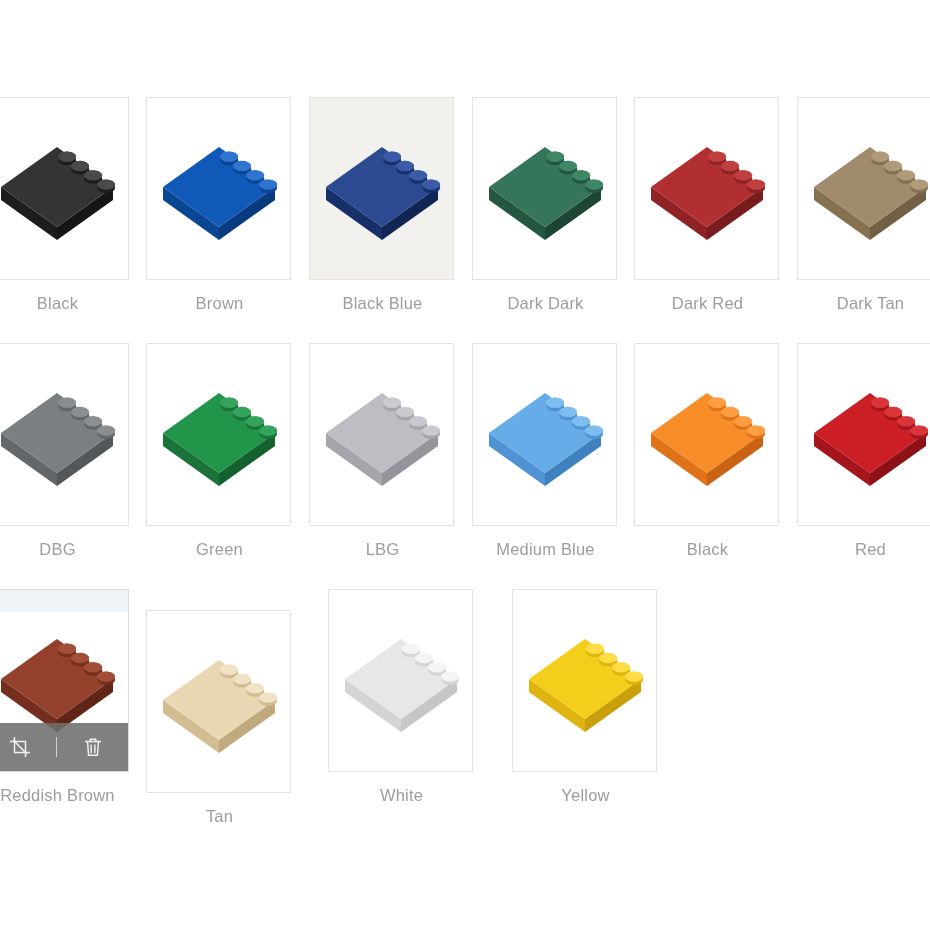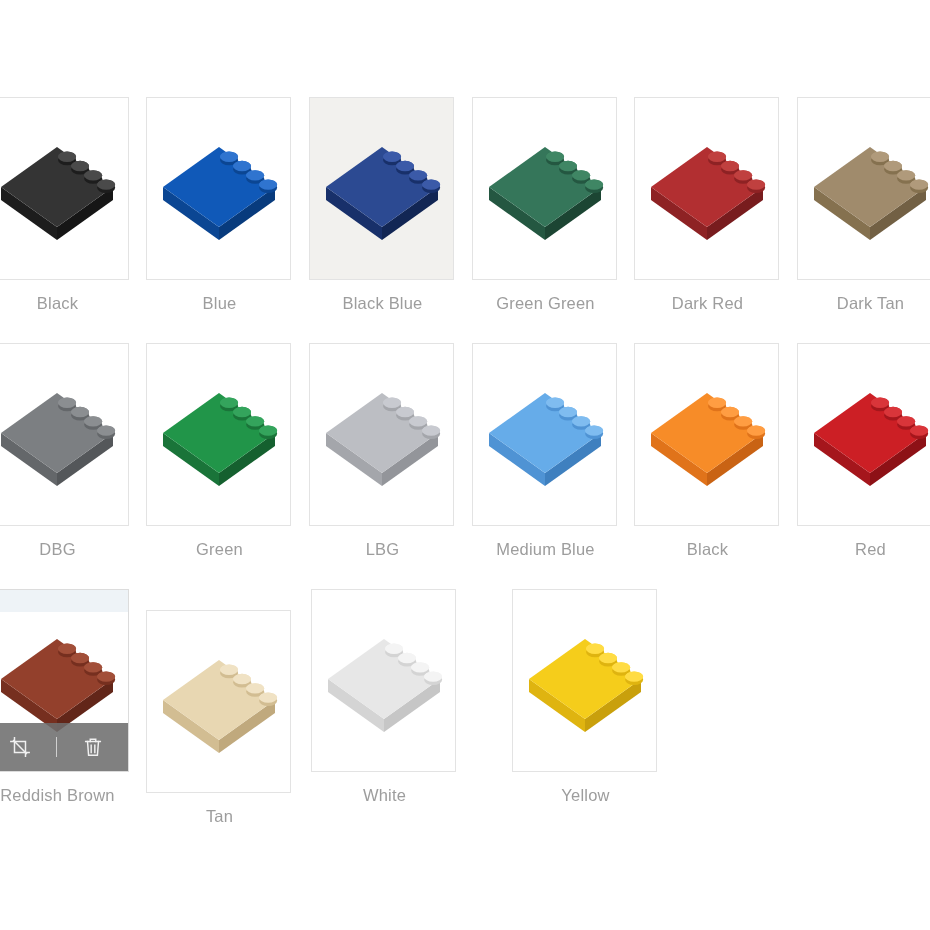--- a/index.html
+++ b/index.html
@@ -149,21 +149,21 @@
               <ellipse cx="100.11240000000001" cy="50.366" rx="9" ry="5.2" fill="#2f74cf"></ellipse>
               <ellipse cx="100.11240000000001" cy="53.566" rx="9" ry="5.2" fill="#0b4693"></ellipse>
               <ellipse cx="100.11240000000001" cy="50.366" rx="9" ry="5.2" fill="#2f74cf"></ellipse>
               <ellipse cx="113.1324" cy="59.666000000000004" rx="9" ry="5.2" fill="#2f74cf"></ellipse>
               <ellipse cx="113.1324" cy="62.86600000000001" rx="9" ry="5.2" fill="#0b4693"></ellipse>
               <ellipse cx="113.1324" cy="59.666000000000004" rx="9" ry="5.2" fill="#2f74cf"></ellipse>
   </svg>
           </div>
             </div>
       </div>
-      <div class="label">Blue</div>
+      <div class="label">Brown</div>
     </div>
     <div class="card-wrap" style="left: 309px; top: 97px;">
       <div class="card">
         <div class="brick-holder photo">
               <div class="brick">
             <svg viewBox="0 0 128 128" xmlns="http://www.w3.org/2000/svg">
     <polygon points="8,62 64,102 64,115 8,75" fill="#18306a"></polygon>
     <polygon points="120,62 64,102 64,115 120,75" fill="#122654"></polygon>
     <polygon points="64,22 120,62 64,102 8,62" fill="#2c4a92"></polygon>
     <ellipse cx="74.0724" cy="31.766000000000002" rx="9" ry="5.2" fill="#3b5aa8"></ellipse>
@@ -201,21 +201,21 @@
               <ellipse cx="100.11240000000001" cy="50.366" rx="9" ry="5.2" fill="#3f8664"></ellipse>
               <ellipse cx="100.11240000000001" cy="53.566" rx="9" ry="5.2" fill="#245741"></ellipse>
               <ellipse cx="100.11240000000001" cy="50.366" rx="9" ry="5.2" fill="#3f8664"></ellipse>
               <ellipse cx="113.1324" cy="59.666000000000004" rx="9" ry="5.2" fill="#3f8664"></ellipse>
               <ellipse cx="113.1324" cy="62.86600000000001" rx="9" ry="5.2" fill="#245741"></ellipse>
               <ellipse cx="113.1324" cy="59.666000000000004" rx="9" ry="5.2" fill="#3f8664"></ellipse>
   </svg>
           </div>
             </div>
       </div>
-      <div class="label">Green Green</div>
+      <div class="label">Dark Dark</div>
     </div>
     <div class="card-wrap" style="left: 634px; top: 97px;">
       <div class="card">
         <div class="brick-holder">
               <div class="brick">
             <svg viewBox="0 0 128 128" xmlns="http://www.w3.org/2000/svg">
     <polygon points="8,62 64,102 64,115 8,75" fill="#8e2224"></polygon>
     <polygon points="120,62 64,102 64,115 120,75" fill="#781c1e"></polygon>
     <polygon points="64,22 120,62 64,102 8,62" fill="#b22f31"></polygon>
     <ellipse cx="74.0724" cy="31.766000000000002" rx="9" ry="5.2" fill="#c0403f"></ellipse>
@@ -487,21 +487,21 @@
               <ellipse cx="100.11240000000001" cy="50.366" rx="9" ry="5.2" fill="#f0e2c4"></ellipse>
               <ellipse cx="113.1324" cy="59.666000000000004" rx="9" ry="5.2" fill="#f0e2c4"></ellipse>
               <ellipse cx="113.1324" cy="62.86600000000001" rx="9" ry="5.2" fill="#d2bd92"></ellipse>
               <ellipse cx="113.1324" cy="59.666000000000004" rx="9" ry="5.2" fill="#f0e2c4"></ellipse>
   </svg>
           </div>
             </div>
       </div>
       <div class="label">Tan</div>
     </div>
-    <div class="card-wrap" style="left: 292px; top: 589px; padding-left: 19px;">
+    <div class="card-wrap" style="left: 309px; top: 589px; padding-left: 19px;">
       <div class="card">
         <div class="brick-holder">
               <div class="brick">
             <svg viewBox="0 0 128 128" xmlns="http://www.w3.org/2000/svg">
     <polygon points="8,62 64,102 64,115 8,75" fill="#d4d4d4"></polygon>
     <polygon points="120,62 64,102 64,115 120,75" fill="#c6c6c6"></polygon>
     <polygon points="64,22 120,62 64,102 8,62" fill="#e7e7e7"></polygon>
     <ellipse cx="74.0724" cy="31.766000000000002" rx="9" ry="5.2" fill="#f4f4f4"></ellipse>
               <ellipse cx="74.0724" cy="34.966" rx="9" ry="5.2" fill="#d4d4d4"></ellipse>
               <ellipse cx="74.0724" cy="31.766000000000002" rx="9" ry="5.2" fill="#f4f4f4"></ellipse>

